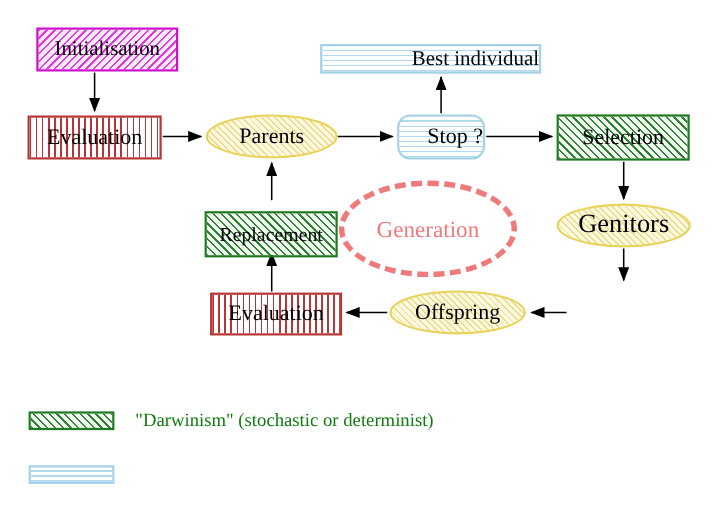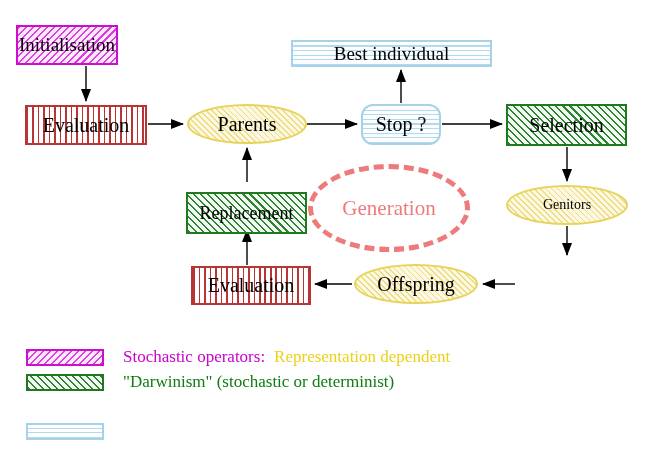--- a/index.html
+++ b/index.html
@@ -23,34 +23,35 @@
     border:2px solid #1f7a1f;
     justify-content:center;
   }
   .stripe-red{
     background:repeating-linear-gradient(90deg,#b73535 0 1.5px,#ffffff 1.5px 5.5px);
     border:2px solid #b73535;
   }
   .stripe-cyan{
     background:repeating-linear-gradient(0deg,#b2d9ec 0 1.3px,#fdfeff 1.3px 4.6px);
     border:2px solid #a5d2e8;
+    justify-content:flex-end;
   }
   .hatch-yellow{
     background:repeating-linear-gradient(45deg,#eedc85 0 1.2px,#fdf8e1 1.2px 4.2px);
     border:2px solid #e7d35b;
   }
   .ellipse{border-radius:50%;}
   
-  .n-init       {left:16px;  top:25px;  width:102px; height:40px; font-size:19px;}
+  .n-init       {left:33px;  top:25px;  width:129px; height:40px; font-size:19px;}
   .n-eval-top   {left:25px;  top:105px; width:122px; height:40px; font-size:20px;}
   .n-parents    {left:187px; top:104px; width:120px; height:40px; font-size:20px;}
   .n-best       {left:291px; top:40px;  width:201px; height:27px; font-size:19px;}
   .n-stop       {left:361px; top:104px; width:80px;  height:41px; font-size:20px; border-radius:12px;}
   .n-selection  {left:506px; top:104px; width:121px; height:42px; font-size:20px;}
-  .n-genitors   {left:506px; top:185px; width:122px; height:40px; font-size:14px;}
+  .n-genitors   {left:506px; top:185px; width:122px; height:40px; font-size:24px;}
   .n-crossover  {left:516px; top:259px; width:122px; height:43px; font-size:15px; flex-direction:column;}
   .n-offspring  {left:354px; top:264px; width:124px; height:40px; font-size:20px;}
   .n-eval-bot   {left:191px; top:266px; width:120px; height:39px; font-size:20px;}
   .n-replace    {left:186px; top:192px; width:121px; height:42px; font-size:18px;}
   .n-generation {
     left:308px; top:164px; width:162px; height:88px; font-size:21px;
     border:5px dashed #ee7b7b; border-radius:50%; color:#ee7b7b; z-index:1; background:transparent;
   }
   
   .legend-row{position:absolute;left:26px;display:flex;align-items:center;z-index:3;}
@@ -127,25 +128,20 @@
   </div>
 
   <div class="node n-eval-bot stripe-red">
     <span>Evaluation</span>
   </div>
 
   <div class="node n-replace hatch-green">
     <span>Replacement</span>
   </div>
 
-  <div class="legend-row lr-1">
-    <div class="swatch hatch-magenta"></div>
-    <span class="legend-text lt-magenta">Stochastic operators:</span>
-    <span class="legend-text lt-yellow">Representation dependent</span>
-  </div>
 
   <div class="legend-row lr-2">
     <div class="swatch hatch-green"></div>
     <span class="legend-text lt-green">"Darwinism" (stochastic or determinist)</span>
   </div>
 
 
   <div class="legend-row lr-4">
     <div class="swatch stripe-cyan"></div>
   </div>

